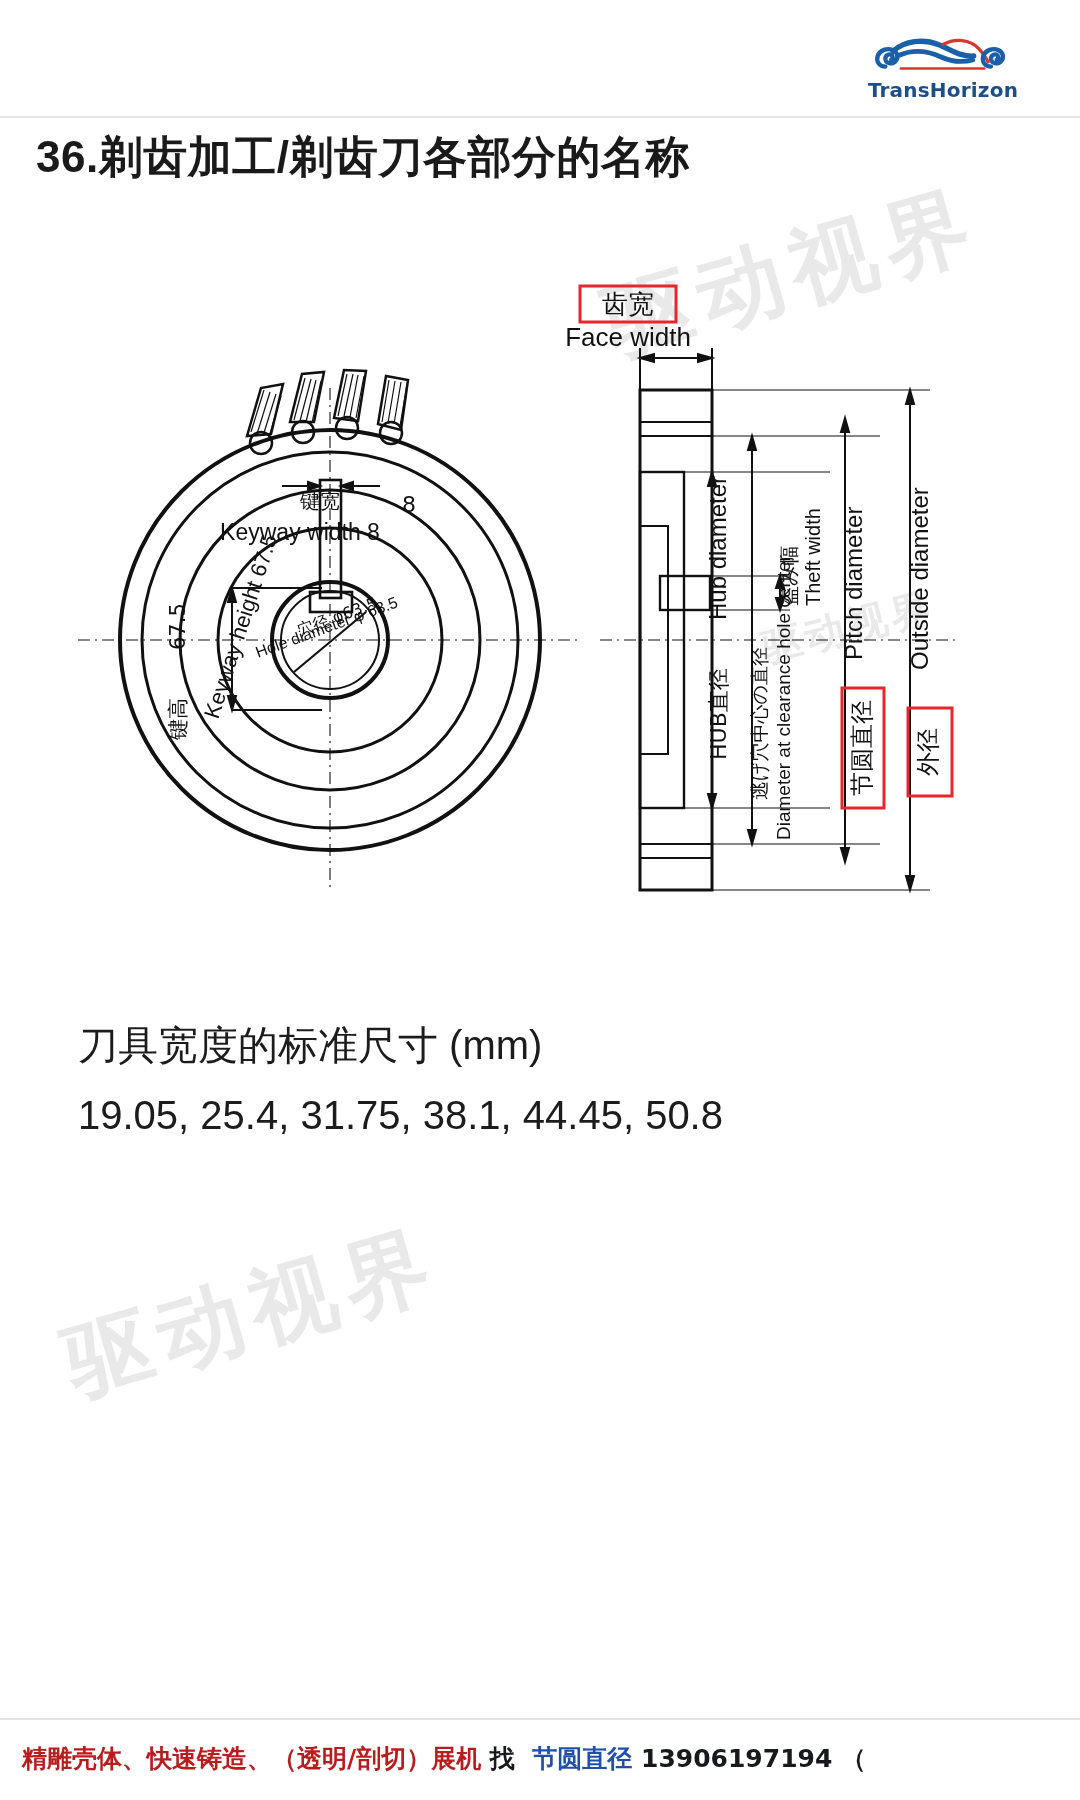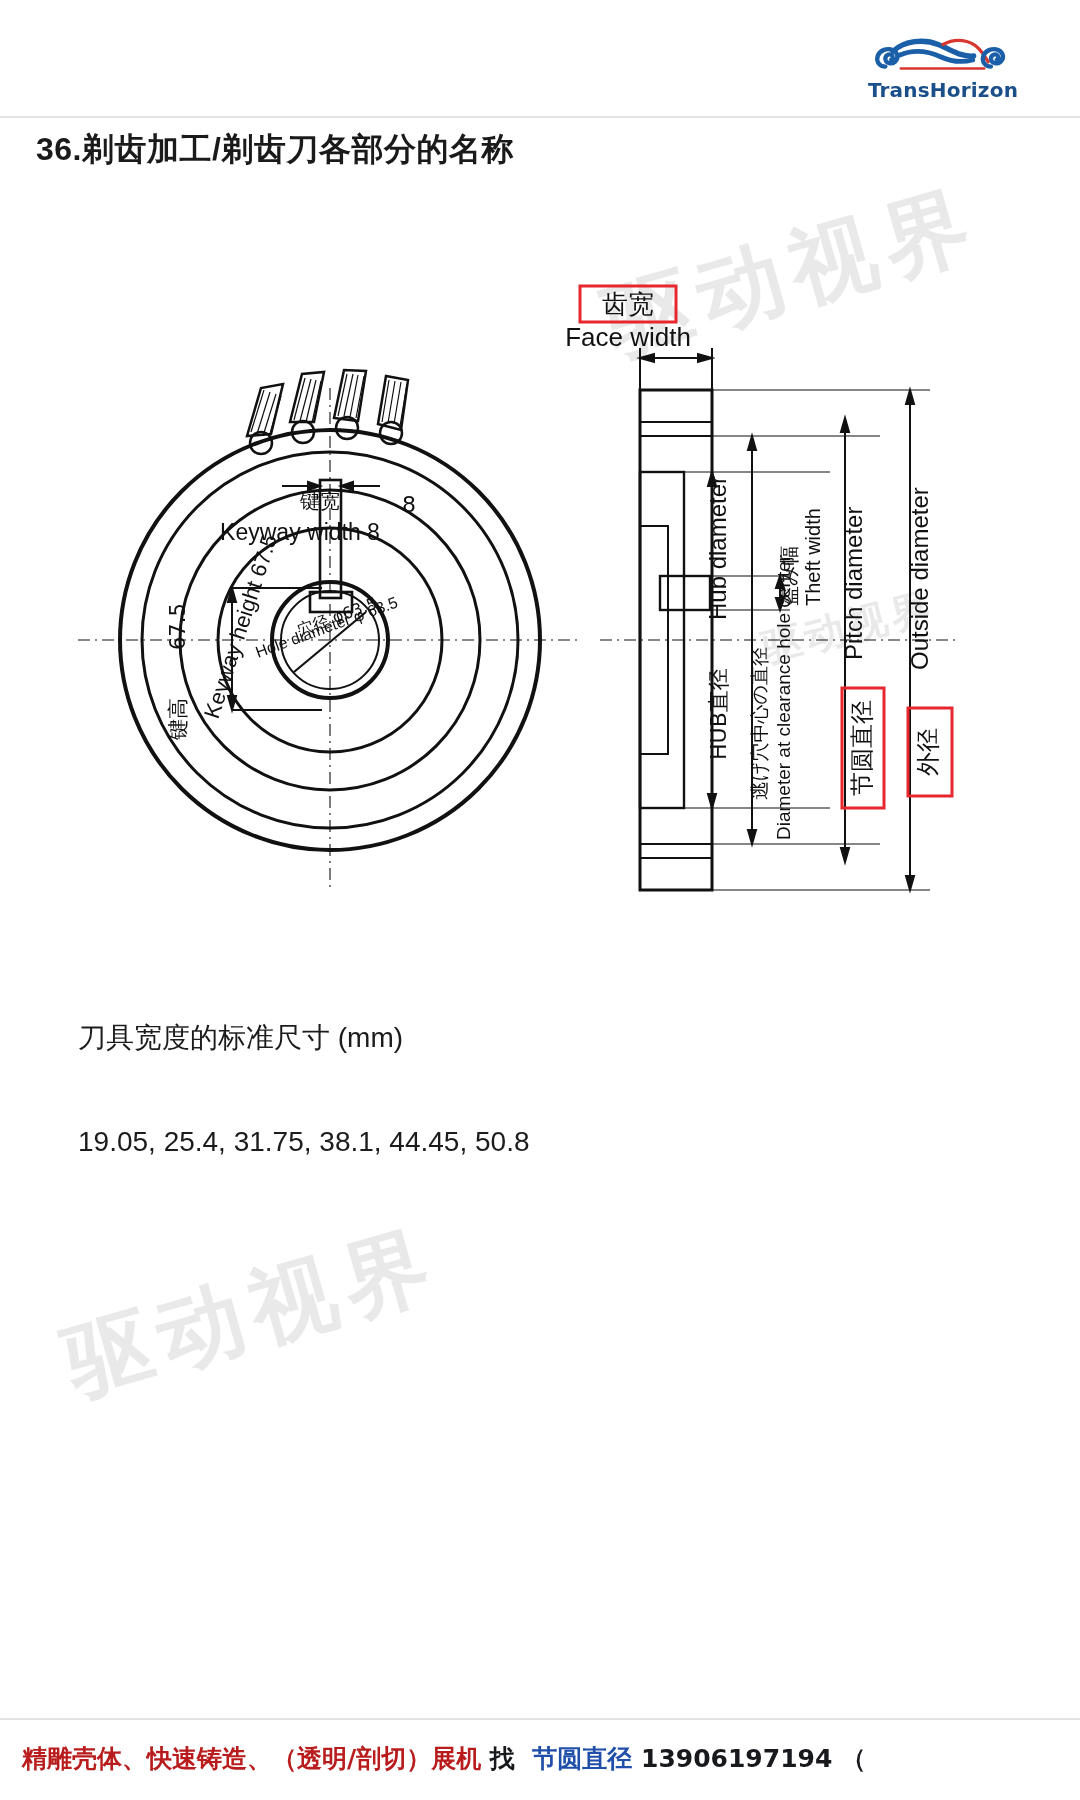--- a/index.html
+++ b/index.html
@@ -44,21 +44,21 @@
     color: #1a4f8a;
     letter-spacing: 0.2px;
     margin-top: -2px;
   }
 
   
   .page-title {
     position: absolute;
     left: 36px;
     top: 128px;
-    font-size: 32px;
+    font-size: 44px;
     font-weight: 700;
     color: #1a1a1a;
     letter-spacing: 0.5px;
     white-space: nowrap;
   }
 
   
   .drawing {
     position: absolute;
     left: 0;
@@ -86,25 +86,25 @@
   .wm-4 { left: 770px; top: 1735px; font-size: 34px; letter-spacing: 2px; transform: rotate(-6deg); color: rgba(90,90,120,0.28);}
 
   
   .caption-block {
     position: absolute;
     left: 78px;
     top: 1020px;
     width: 920px;
   }
   .caption-line {
-    font-size: 28px;
+    font-size: 40px;
     color: #1c1c1c;
     line-height: 1.25;
   }
-  .caption-line.second { margin-top: 69px; }
+  .caption-line.second { margin-top: 20px; }
 
   
   .footer {
     position: absolute;
     left: 0;
     top: 1718px;
     width: 1080px;
     height: 82px;
     border-top: 2px solid #e3e3e3;
     background: #fff;

